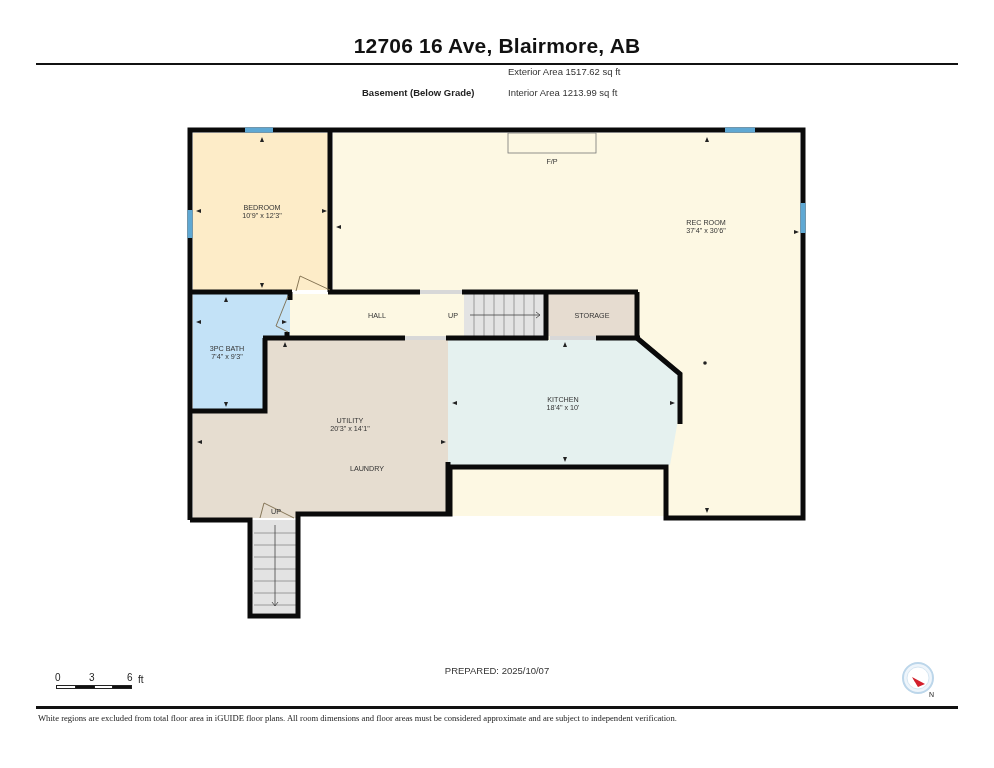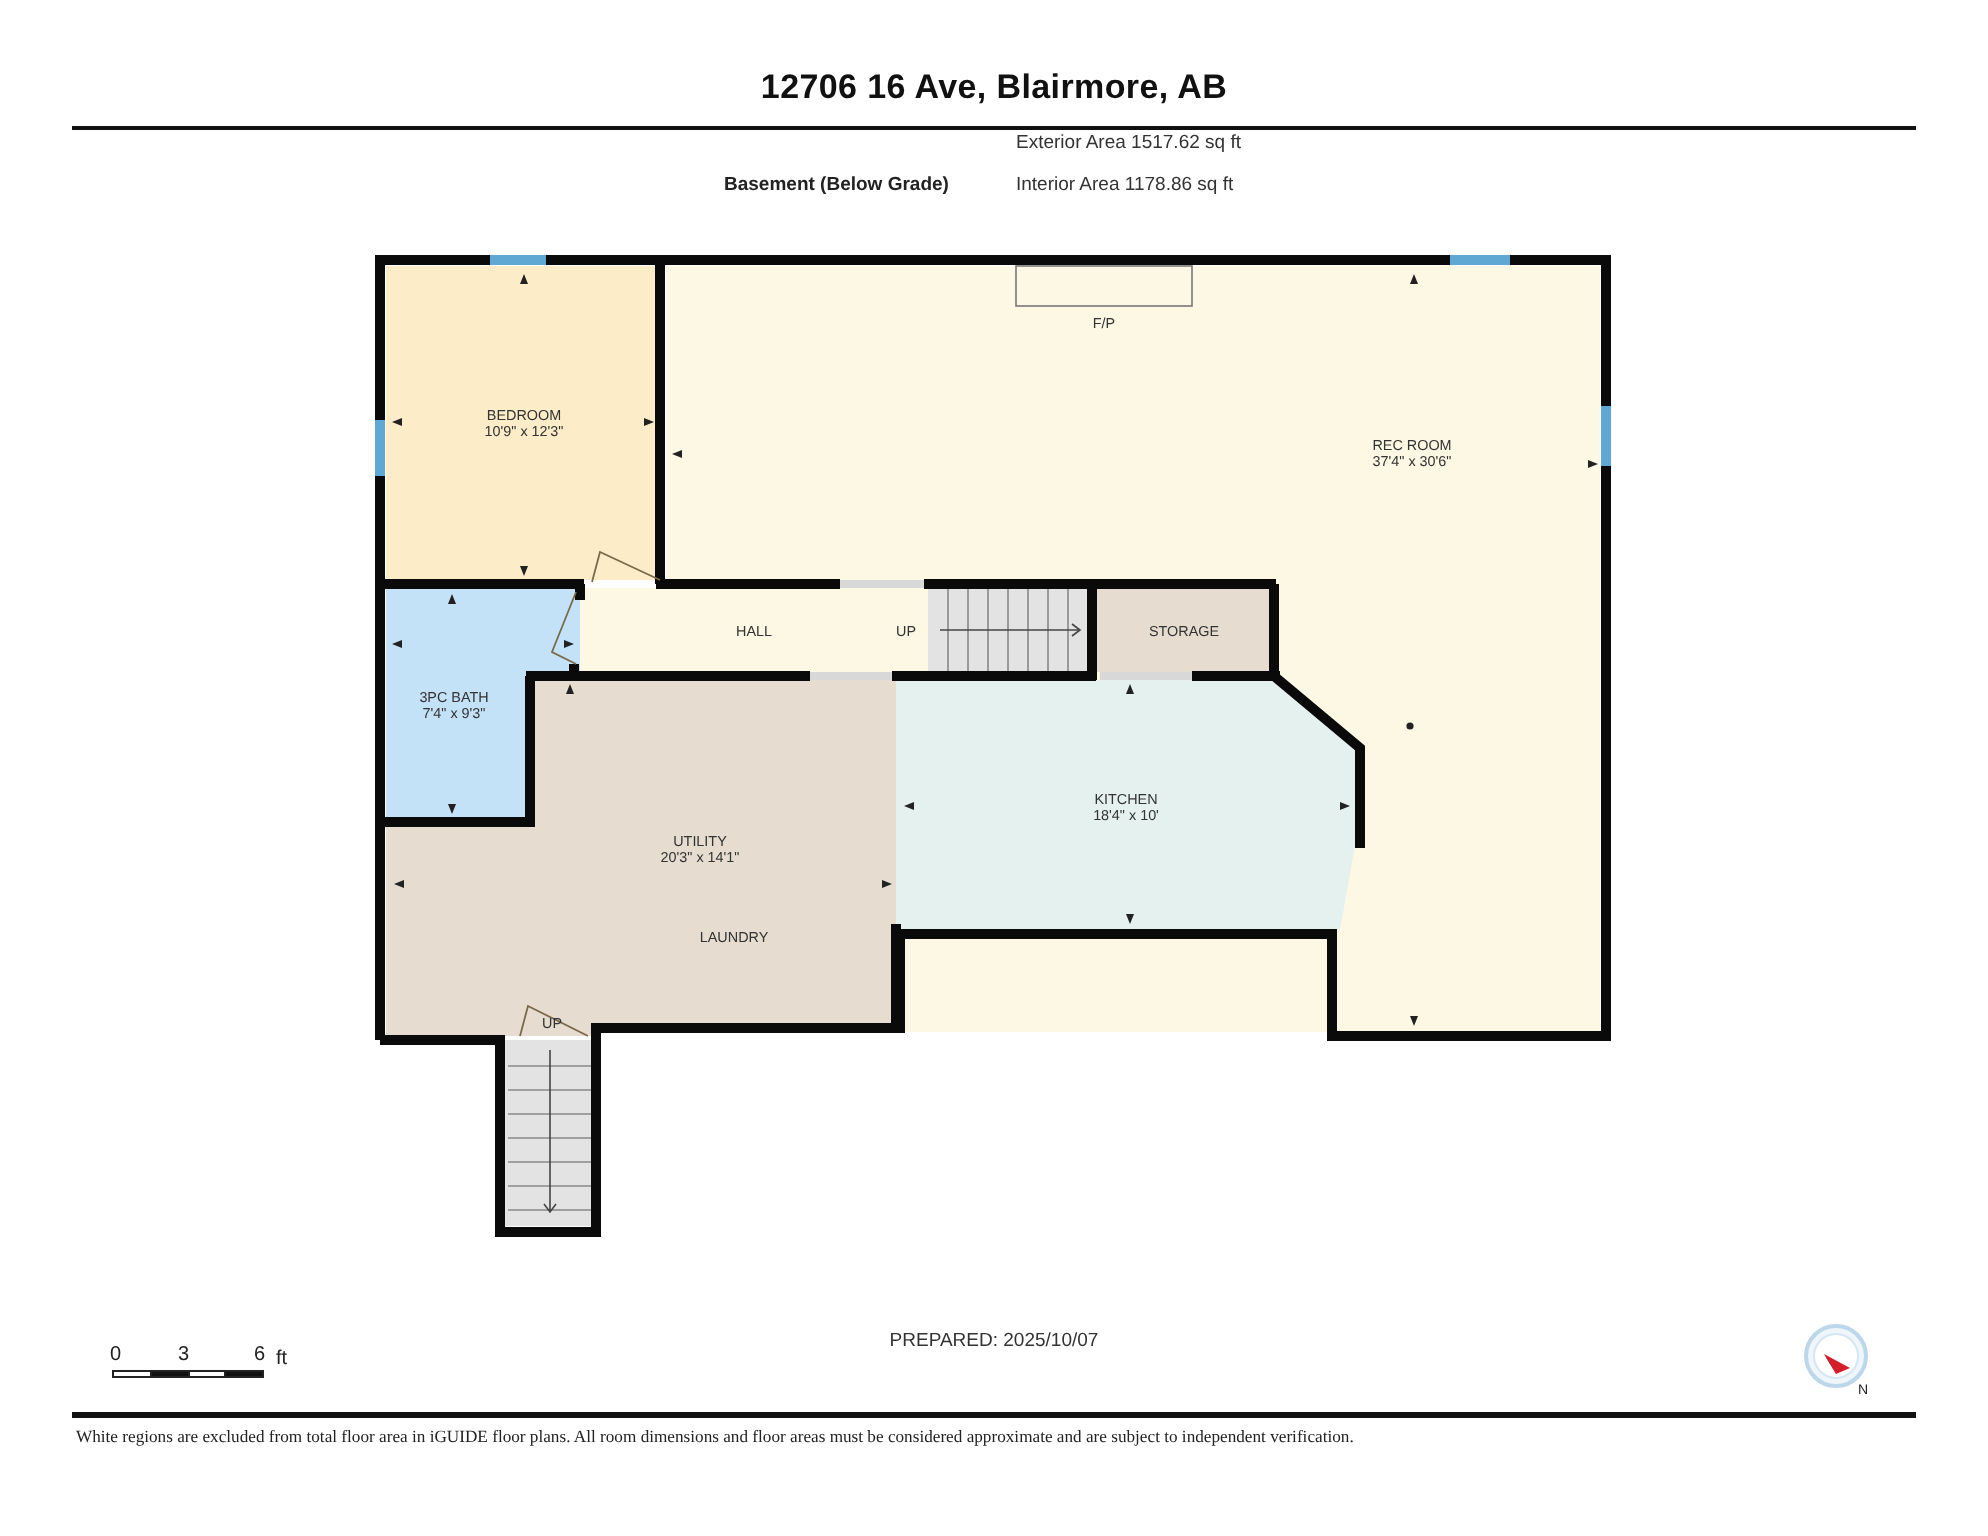--- a/index.html
+++ b/index.html
@@ -1,17 +1,17 @@
 <!DOCTYPE html>
 <html><head>
 <meta charset="utf-8">
 <style>
   html, body { margin:0; padding:0; background:#ffffff; }
   body { width:994px; height:768px; position:relative; overflow:hidden; font-family:"Liberation Sans", sans-serif; color:#222; }
-  .title { position:absolute; left:0; top:34px; width:994px; text-align:center; font-size:17px; font-weight:bold; color:#111; letter-spacing:0.2px; }
+  .title { position:absolute; left:0; top:34px; width:994px; text-align:center; font-size:21px; font-weight:bold; color:#111; letter-spacing:0.2px; }
   .rule-top { position:absolute; left:36px; top:63px; width:922px; height:2px; background:#111; }
   .floor-label { position:absolute; left:362px; top:71px; font-size:9.5px; font-weight:bold; color:#222;margin-top:16px; }
   .area-ext { position:absolute; left:508px; top:66px; font-size:9.5px; color:#333; }
   .area-int { position:absolute; left:508px; top:87px; font-size:9.5px; color:#333; }
   svg.plan { position:absolute; left:0; top:0; }
   .room-label { font-family:"Liberation Sans", sans-serif; font-size:7.2px; fill:#333; text-anchor:middle; }
   .scale { position:absolute; left:52px; top:672px; width:110px; height:24px; }
   .scale .t { position:absolute; top:0; font-size:10px; color:#222; }
   .scale .bar { position:absolute; top:13px; height:4px; border:1px solid #222; box-sizing:border-box; }
   .prepared { position:absolute; left:0; top:665px; width:994px; text-align:center; font-size:9.5px; color:#333; }
@@ -19,21 +19,21 @@
   .rule-bottom { position:absolute; left:36px; top:706px; width:922px; height:3px; background:#111; }
   .disclaimer { position:absolute; left:38px; top:713px; font-size:8.6px; color:#222; white-space:nowrap;font-family:Liberation Serif, serif; }
 </style>
 </head>
 <body>
 
 <div class="title">12706 16 Ave, Blairmore, AB</div>
 <div class="rule-top"></div>
 <div class="floor-label">Basement (Below Grade)</div>
 <div class="area-ext">Exterior Area 1517.62 sq ft</div>
-<div class="area-int">Interior Area 1178.86 sq ft</div>
+<div class="area-int">Interior Area 1213.99 sq ft</div>
 
 <svg class="plan" width="994" height="768" viewBox="0 0 994 768">
 
   <rect x="193" y="133" width="137" height="157" fill="#fdecc8"></rect>
   <rect x="333" y="133" width="467" height="383" fill="#fdf8e3"></rect>
   <polygon points="193,294 290,294 290,338 263,338 263,410 193,410" fill="#c3e2f7"></polygon>
   <rect x="290" y="294" width="178" height="44" fill="#fdf8e3"></rect>
   <rect x="548" y="294" width="87" height="42" fill="#e6dcd0"></rect>
   <polygon points="448,340 638,340 678,375 678,420 670,465 448,465" fill="#e5f1ef"></polygon>
   <polygon points="193,410 266,410 266,340 448,340 448,465 446,465 446,512 296,512 296,518 193,518" fill="#e6ddd0"></polygon>

